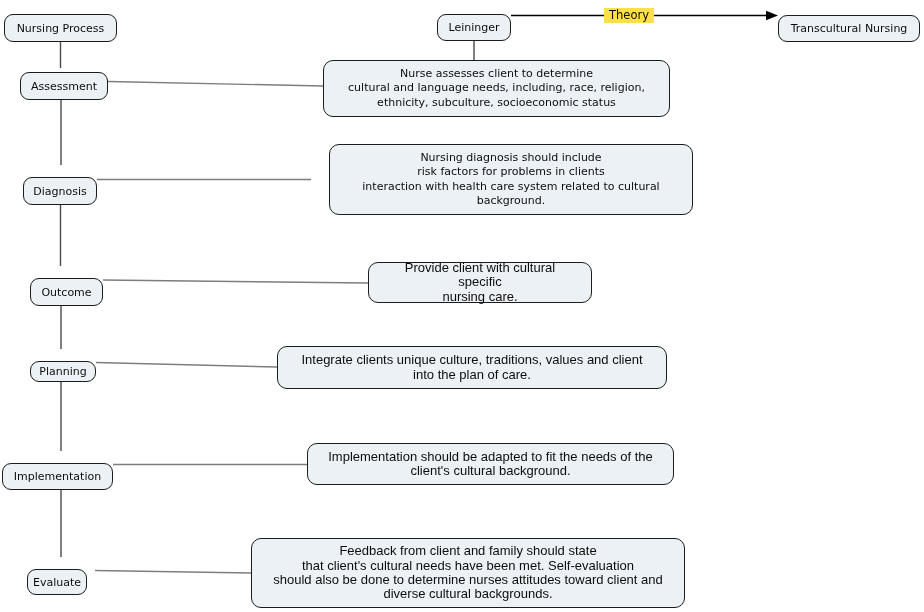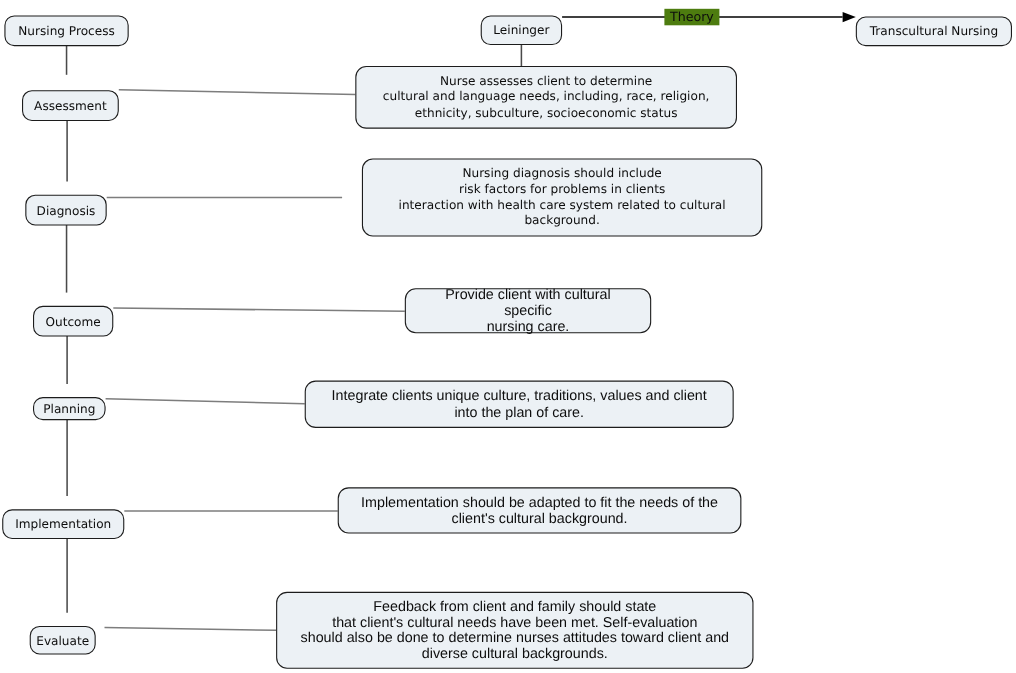--- a/index.html
+++ b/index.html
@@ -34,21 +34,21 @@
     line-height:14.3px;
     white-space:pre-line;
     border-radius:10px;
     padding:2px 18px;
   }
   .font-a{font-family:"DejaVu Sans", sans-serif;}
   .font-b{font-family:"Liberation Sans", sans-serif; font-size:13px; line-height:14.4px;}
   .link-label{
     position:absolute;
     left:604px;top:8px;
-    background:#4d7c0f;
+    background:#fde047;
     padding:0 5px;
     font-size:11.5px;
     line-height:15px;
     color:#0d0d0d;
   }
   line.v{stroke:#4a4a4a;stroke-width:1.4;}
   line.h{stroke:#7d7d7d;stroke-width:1.4;}
   line.a{stroke:#000000;stroke-width:1.4;}
   polygon.ah{fill:#000000;}
 </style>
@@ -76,21 +76,21 @@
   </svg>
 
   <div class="node label font-a" style="left:4px;top:2px;width:113px;height:28px">Nursing Process</div>
 
   <div class="node label font-a" style="left:437px;top:2px;width:74px;height:27px">Leininger</div>
 
   <span class="link-label">Theory</span>
 
   <div class="node label font-a" style="left:778px;top:3px;width:142px;height:27px">Transcultural Nursing</div>
 
-  <div class="node label font-a" style="left:20px;top:70px;width:88px;height:28px">Assessment</div>
+  <div class="node label font-a" style="left:20px;top:60px;width:88px;height:28px">Assessment</div>
 
   <div class="node label font-a" style="left:23px;top:165px;width:74px;height:28px">Diagnosis</div>
 
   <div class="node label font-a" style="left:30px;top:266px;width:73px;height:28px">Outcome</div>
 
   <div class="node label font-a" style="left:30px;top:349px;width:66px;height:21px">Planning</div>
 
   <div class="node label font-a" style="left:2px;top:451px;width:111px;height:27px">Implementation</div>
 
   <div class="node label font-a" style="left:27px;top:557px;width:60px;height:26px">Evaluate</div>

